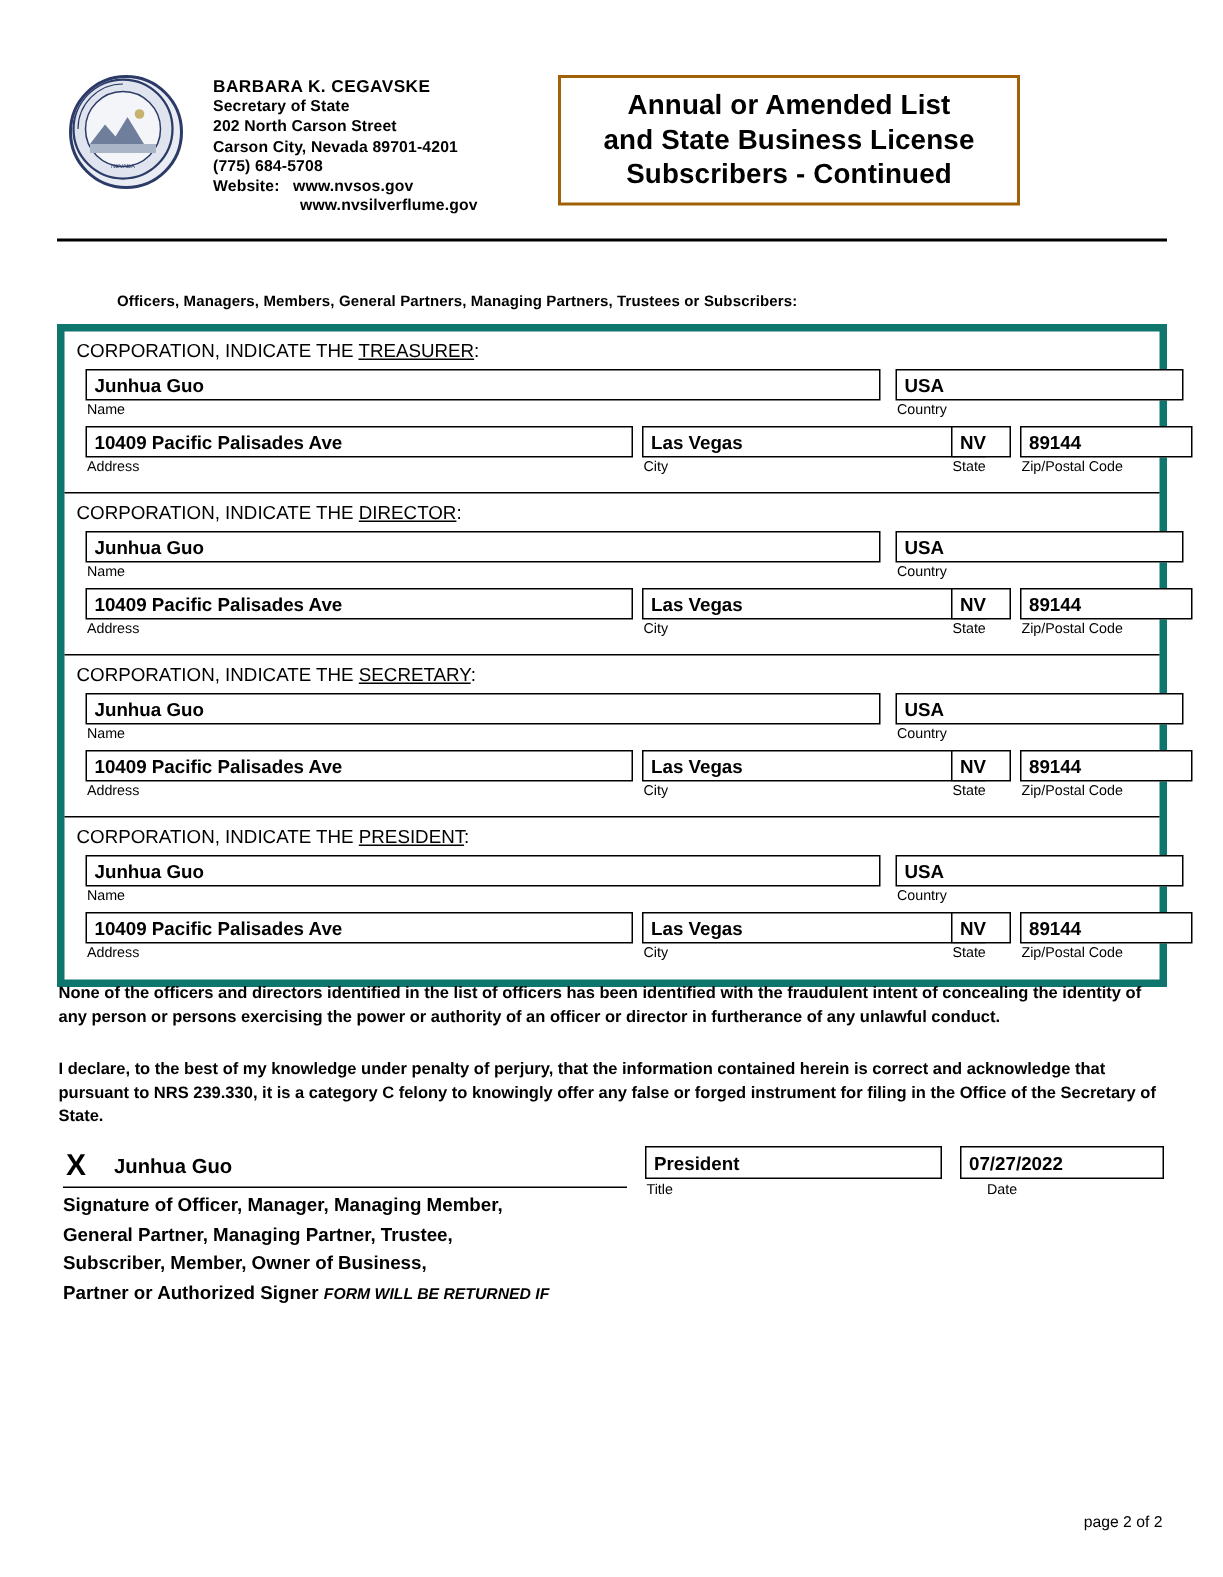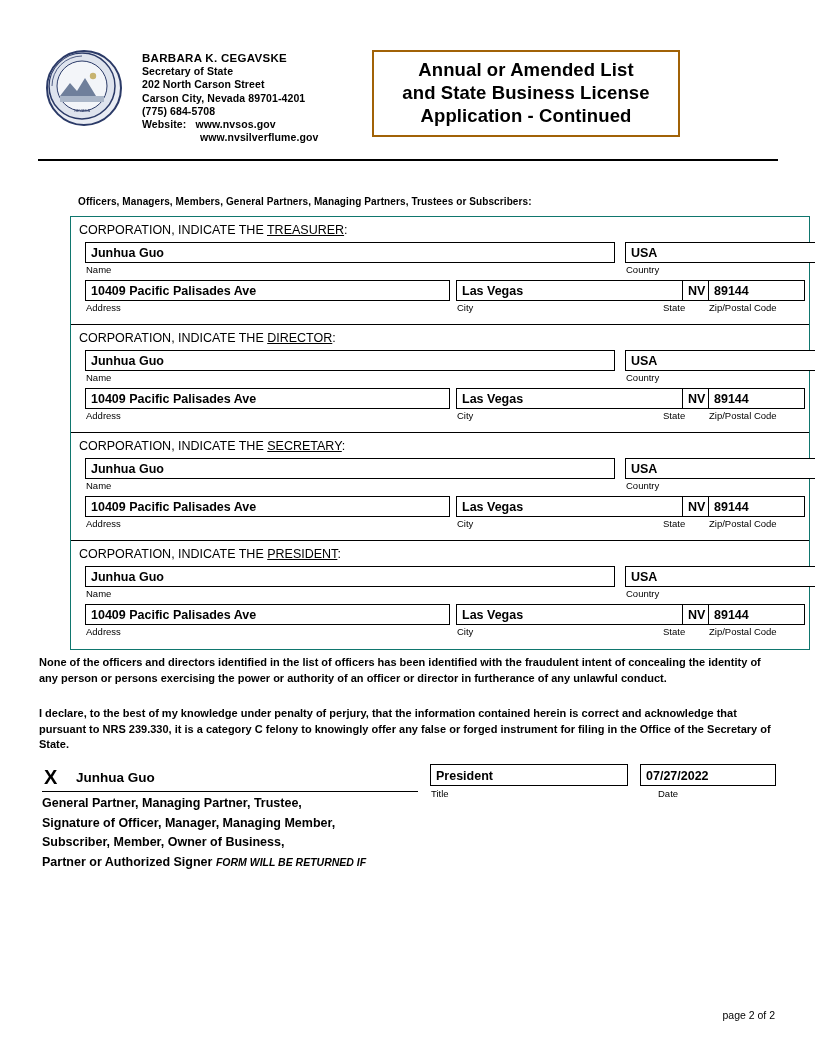--- a/index.html
+++ b/index.html
@@ -86,23 +86,22 @@
     font-weight: bold;
     letter-spacing: .1px;
   }
 
   
   .officer-table {
     position: absolute;
     left: 38px;
     top: 216px;
     width: 740px;
-    border: 1px solid #0f766e;
+    border: 5px solid #0f766e;
     box-sizing: border-box;
-    margin-left: 32px;
   }
   .officer-block {
     position: relative;
     border-bottom: 1px solid #000;
     padding: 6px 8px 4px 8px;
     box-sizing: border-box;
     height: 108px;
   }
   .officer-block:last-child { border-bottom: none; }
   .blk-label {
@@ -134,31 +133,31 @@
     position: absolute;
     top: 22px;
     font-size: 9.5px;
     line-height: 12px;
     font-weight: normal;
   }
 
   
   .f-name   { left: 6px;   width: 530px; }
   .c-name   { left: 7px; }
-  .f-country{ left: 546px; width: 212px; }
+  .f-country{ left: 546px; width: 192px; }
   .c-country{ left: 547px; }
 
   
   .f-addr   { left: 6px;   width: 365px; }
   .c-addr   { left: 7px; }
   .f-city   { left: 377px; width: 229px; }
   .c-city   { left: 378px; }
-  .f-state  { left: 603px; width: 40px; }
+  .f-state  { left: 583px; width: 40px; }
   .c-state  { left: 584px; }
-  .f-zip    { left: 629px; width: 97px; }
+  .f-zip    { left: 629px; width: 115px; }
   .c-zip    { left: 630px; }
 
   
   .decl {
     position: absolute;
     left: 39px;
     width: 734px;
     font-size: 11px;
     font-weight: bold;
     line-height: 15.5px;
@@ -267,21 +266,21 @@
       <div class="web-row">
         <span class="lbl">Website:</span>
         <span style="padding-left:6px;">www.nvsos.gov</span>
       </div>
       <div class="web-indent">www.nvsilverflume.gov</div>
     </div>
 
     <div class="title-box">
       <div>Annual or Amended List</div>
       <div>and State Business License</div>
-      <div>Application - Continued</div>
+      <div>Subscribers - Continued</div>
     </div>
   </div>
 
   <div class="header-rule"></div>
 
   <div class="section-heading">Officers, Managers, Members, General Partners, Managing Partners, Trustees or Subscribers:</div>
 
   <div class="officer-table">
 
     <div class="officer-block">
@@ -375,22 +374,22 @@
   </div>
 
   <div class="decl decl1">None of the officers and directors identified in the list of officers has been identified with the fraudulent intent of concealing the identity of any person or persons exercising the power or authority of an officer or director in furtherance of any unlawful conduct.</div>
   <div class="decl decl2">I declare, to the best of my knowledge under penalty of perjury, that the information contained herein is correct and acknowledge that pursuant to NRS 239.330, it is a category C felony to knowingly offer any false or forged instrument for filing in the Office of the Secretary of State.</div>
 
   <div class="sig-area">
     <div class="sig-x">X</div>
     <div class="sig-name">Junhua Guo</div>
     <div class="sig-line"></div>
     <div class="sig-caption">
+      <div>Signature of Officer, Manager, Managing Member,</div>
       <div>General Partner, Managing Partner, Trustee,</div>
-      <div>Signature of Officer, Manager, Managing Member,</div>
       <div>Subscriber, Member, Owner of Business,</div>
       <div>
         <span>Partner or Authorized Signer</span>
         <span class="unsigned">FORM WILL BE RETURNED IF</span>
       </div>
     </div>
 
     <div class="f-title">President</div>
     <div class="c-title">Title</div>
     <div class="f-date">07/27/2022</div>

